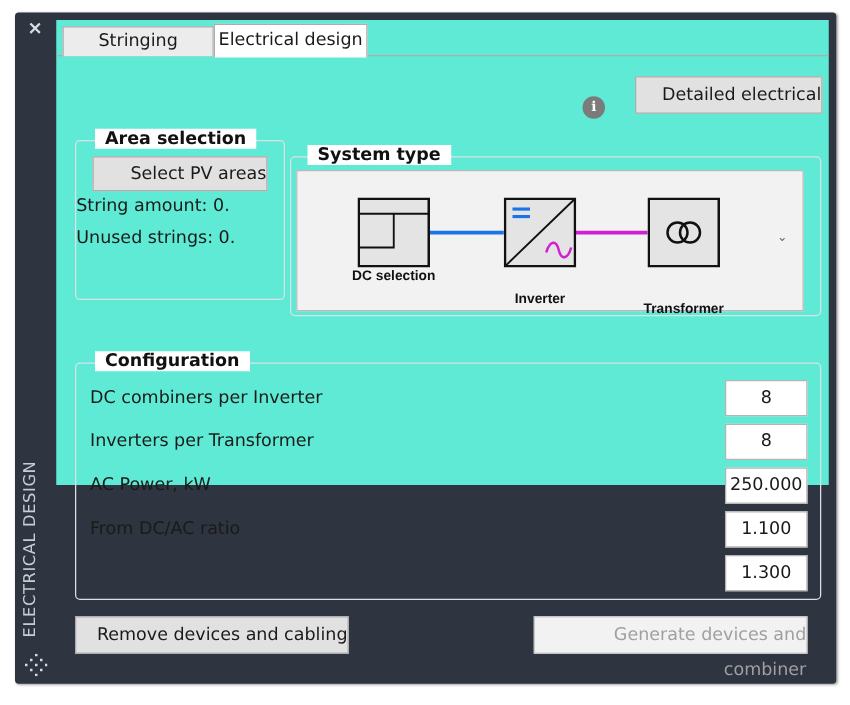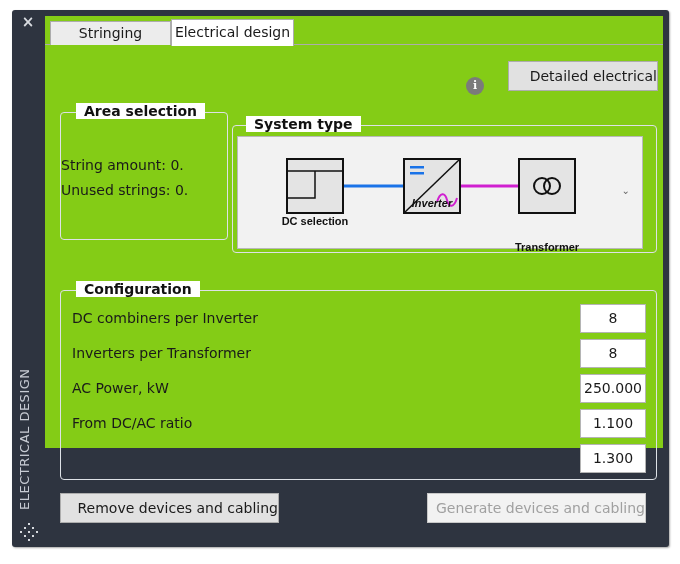--- a/index.html
+++ b/index.html
@@ -23,22 +23,22 @@
     position: absolute; left: 5px; top: 500px;
     transform: rotate(-90deg); transform-origin: left top;
     color: #c8ccd4; font-size: 13px; letter-spacing: 0.5px; white-space: nowrap;
     font-family: "DejaVu Sans", sans-serif;
   }
   .grip {
     position: absolute; left: 8px; top: 513px; width: 18px; height: 18px;
   }
 
   .content {
-    position: absolute; left: 33px; top: 6px; width: 618px; height: 432px;
-    background: #84cc16;
+    position: absolute; left: 33px; top: 6px; width: 618px; height: 372px;
+    background: #5eead4;
   }
 
   
   .tabs { position: absolute; left: 0; top: 0; width: 100%; height: 29px; border-bottom: 1px solid #acacac; }
   .tab {
     position: absolute; top: 3px; height: 26px; line-height: 24px; text-align: center;
     font-size: 14px; cursor: pointer;
     border: 1px solid #acacac; border-bottom: none;
   }
   .tab.inactive { background: #ececec; left: 5px; width: 121px; top: 5px; height: 24px; line-height: 22px; }
@@ -103,20 +103,21 @@
     <div class="tabs">
       <div class="tab inactive">Stringing</div>
       <div class="tab active">Electrical design</div>
     </div>
 
     <div class="info-icon">i</div>
     <div class="btn" style="left:463px; top:45px; width:150px; height:30px; line-height:28px;">Detailed electrical</div>
 
     <div class="group" style="left:15px; top:96px; width:168px; height:128px;">
       <div class="group-title" style="left:15px;">Area selection</div>
+      <div class="btn" style="left:13px; top:12px; width:140px; height:28px; line-height:26px;">Select PV areas</div>
       <div class="static-line" style="top:44px;">String amount: 0.</div>
       <div class="static-line" style="top:69px;">Unused strings: 0.</div>
     </div>
 
     <div class="group" style="left:187px; top:109px; width:425px; height:128px;">
       <div class="group-title" style="left:13px;">System type</div>
       <div class="sys-box">
         <svg style="position:absolute; left:0; top:0;" width="406" height="113">
 
           <line x1="106" y1="49" x2="165" y2="49" stroke="#1a73e8" stroke-width="3"></line>
@@ -131,21 +132,21 @@
         </svg>
         <div class="dev-label" style="left:36px; top:78px; width:82px;">DC selection</div>
 
         <svg style="position:absolute; left:165px; top:21px;" width="58" height="56">
           <rect x="1" y="1" width="56" height="54" fill="#e4e4e4" stroke="#111" stroke-width="2"></rect>
           <line x1="1" y1="55" x2="57" y2="1" stroke="#111" stroke-width="1.5"></line>
           <rect x="7" y="8" width="14" height="2.5" fill="#1a73e8"></rect>
           <rect x="7" y="14" width="14" height="2.5" fill="#1a73e8"></rect>
           <path d="M34 44 C 37 34, 42 34, 44 42 S 51 50, 54 40" fill="none" stroke="#d020d0" stroke-width="2"></path>
         </svg>
-        <div class="dev-label" style="left:164px; top:60px; width:60px;font-style:italic;">Inverter</div>
+        <div class="dev-label" style="left:164px; top:96px; width:60px;">Inverter</div>
 
         <svg style="position:absolute; left:280px; top:21px;" width="58" height="56">
           <rect x="1" y="1" width="56" height="54" fill="#e4e4e4" stroke="#111" stroke-width="2"></rect>
           <circle cx="24" cy="28" r="8" fill="none" stroke="#111" stroke-width="2"></circle>
           <circle cx="34" cy="28" r="8" fill="none" stroke="#111" stroke-width="2"></circle>
         </svg>
         <div class="dev-label" style="left:268px; top:78px; width:82px;margin-top:26px;">Transformer</div>
         <div class="chevron">⌄</div>
       </div>
     </div>
@@ -167,15 +168,15 @@
       <div class="cfg-row" style="top:118px;">
         <span class="cfg-label">From DC/AC ratio</span>
         <div class="cfg-input">1.100</div>
       </div>
       <div class="cfg-row" style="top:153px;">
         <div class="cfg-input">1.300</div>
       </div>
     </div>
 
     <div class="btn" style="left:15px; top:477px; width:219px; height:30px; line-height:28px;">Remove devices and cabling</div>
-    <div class="btn disabled" style="left:382px; top:477px; width:219px; height:30px; line-height:28px;">Generate devices and cabling</div>
+    <div class="btn disabled" style="left:382px; top:477px; width:219px; height:30px; line-height:28px;">Generate devices and combiner</div>
   </div>
 </div>
 
 </body></html>

